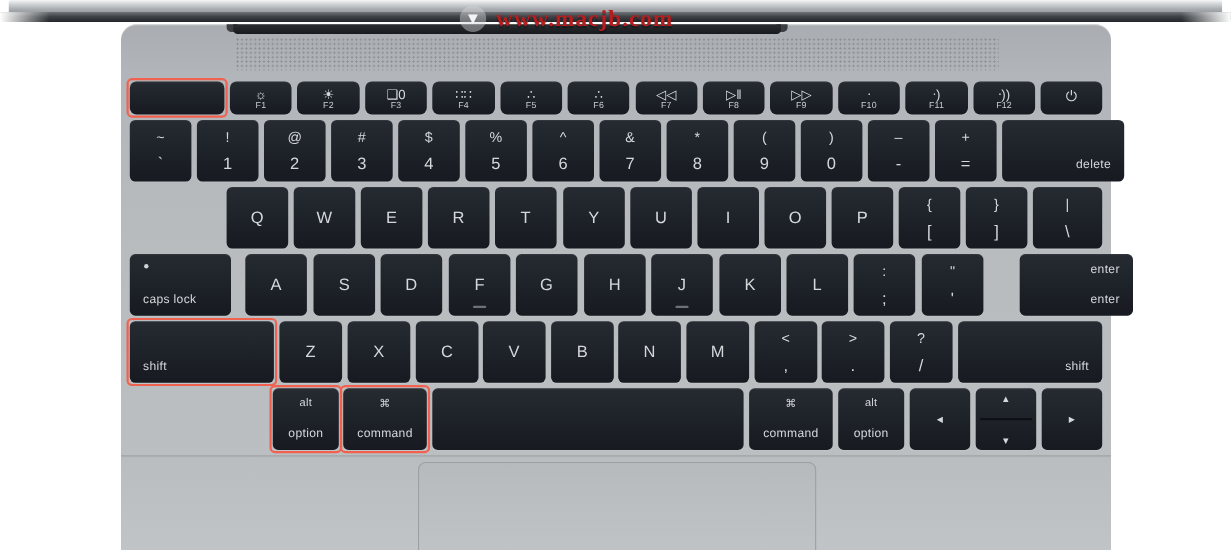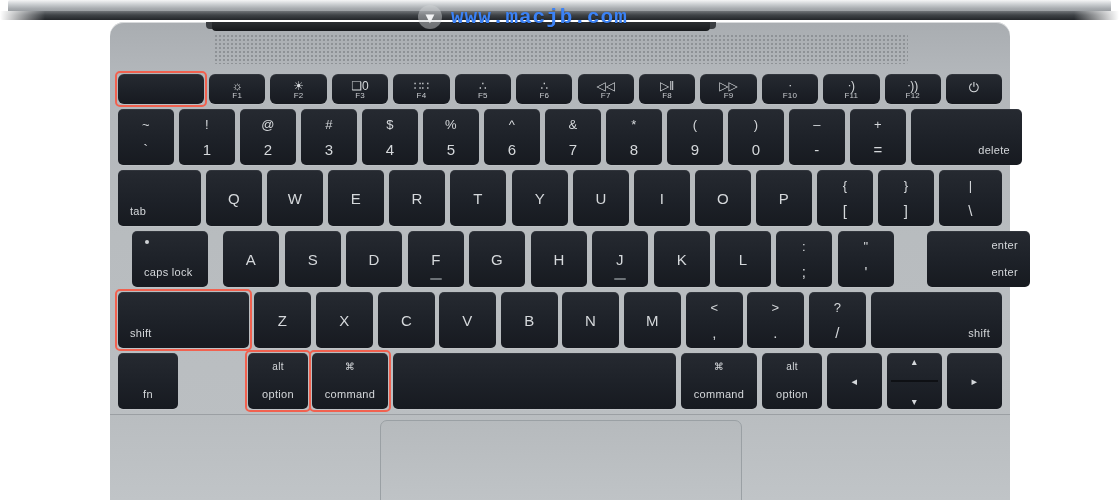--- a/index.html
+++ b/index.html
@@ -82,22 +82,22 @@
   .palm-line{position:absolute;left:110px;top:414px;width:900px;height:1px;background:#9b9fa3;}
   .trackpad{position:absolute;left:380px;top:420px;width:360px;height:80px;
     background:linear-gradient(to bottom,#b6babd,#bfc3c6);
     border:1px solid #9aa0a4;border-radius:7px 7px 0 0;}
 
   
   .wm{position:absolute;left:418px;top:4px;height:26px;display:flex;align-items:center;gap:9px;}
   .wm-logo{width:24px;height:24px;border-radius:50%;
     background:rgba(210,213,216,.45);display:flex;align-items:center;justify-content:center;}
   .wm-chev{font-size:15px;line-height:15px;color:#f2f3f4;font-weight:bold;}
-  .wm-text{font-size:21px;font-weight:bold;color:#3b82f6;letter-spacing:1px;
-    text-shadow:0 1px 1px rgba(0,0,0,.35);font-family:Liberation Mono, monospace;}
+  .wm-text{font-size:21px;font-weight:bold;color:#b91c1c;letter-spacing:1px;
+    text-shadow:0 1px 1px rgba(0,0,0,.35);font-family:Liberation Serif, serif;}
 </style>
 </head>
 <body>
 
 <div class="stage">
 
   <div class="lid">
     <div class="lid-face"></div>
     <div class="lid-edge"></div>
     <div class="lid-taper-l"></div>
@@ -213,23 +213,20 @@
         <span class="lbl sym-top c-mid">–</span>
         <span class="lbl sym-bot c-mid">-</span>
       </div>
       <div class="key " style="left: 732px; top: 35px; width: 56px; height: 56px;">
         <span class="lbl sym-top c-mid">+</span>
         <span class="lbl sym-bot c-mid">=</span>
       </div>
       <div class="key " style="left: 793px; top: 35px; width: 111px; height: 56px;">
         <span class="lbl word-br">delete</span>
       </div>
-      <div class="key " style="left: 0px; top: 96px; width: 83px; height: 56px;">
-        <span class="lbl word-bl">tab</span>
-      </div>
       <div class="key " style="left: 88px; top: 96px; width: 56px; height: 56px;">
         <span class="lbl letter c-mid">Q</span>
       </div>
       <div class="key " style="left: 149px; top: 96px; width: 56px; height: 56px;">
         <span class="lbl letter c-mid">W</span>
       </div>
       <div class="key " style="left: 210px; top: 96px; width: 56px; height: 56px;">
         <span class="lbl letter c-mid">E</span>
       </div>
       <div class="key " style="left: 271px; top: 96px; width: 56px; height: 56px;">
@@ -258,21 +255,21 @@
         <span class="lbl sym-bot c-mid">[</span>
       </div>
       <div class="key " style="left: 760px; top: 96px; width: 56px; height: 56px;">
         <span class="lbl sym-top c-mid">}</span>
         <span class="lbl sym-bot c-mid">]</span>
       </div>
       <div class="key " style="left: 821px; top: 96px; width: 63px; height: 56px;">
         <span class="lbl sym-top c-mid">|</span>
         <span class="lbl sym-bot c-mid">\</span>
       </div>
-      <div class="key " style="left: 14px; top: 157px; width: 76px; height: 56px;">
+      <div class="key " style="left: 0px; top: 157px; width: 92px; height: 56px;">
         <div class="capsdot"></div>
         <span class="lbl word-bl">caps lock</span>
       </div>
       <div class="key " style="left: 105px; top: 157px; width: 56px; height: 56px;">
         <span class="lbl letter c-mid">A</span>
       </div>
       <div class="key " style="left: 167px; top: 157px; width: 56px; height: 56px;">
         <span class="lbl letter c-mid">S</span>
       </div>
       <div class="key " style="left: 228px; top: 157px; width: 56px; height: 56px;">
@@ -341,23 +338,20 @@
       <div class="key " style="left: 629px; top: 218px; width: 57px; height: 56px;">
         <span class="lbl sym-top c-mid">&gt;</span>
         <span class="lbl sym-bot c-mid">.</span>
       </div>
       <div class="key " style="left: 691px; top: 218px; width: 57px; height: 56px;">
         <span class="lbl sym-top c-mid">?</span>
         <span class="lbl sym-bot c-mid">/</span>
       </div>
       <div class="key " style="left: 753px; top: 218px; width: 131px; height: 56px;">
         <span class="lbl word-br">shift</span>
-      </div>
-      <div class="key " style="left: 0px; top: 279px; width: 60px; height: 56px;">
-        <span class="lbl c-mid wbot">fn</span>
       </div>
       <div class="key " style="left: 130px; top: 279px; width: 60px; height: 56px;">
         <span class="lbl c-mid wtop">alt</span>
         <span class="lbl c-mid wbot">option</span>
       </div>
       <div class="key " style="left: 194px; top: 279px; width: 76px; height: 56px;">
         <span class="lbl c-mid wtop">⌘</span>
         <span class="lbl c-mid wbot">command</span>
       </div>
       <div class="key " style="left: 275px; top: 279px; width: 283px; height: 56px;"></div>

